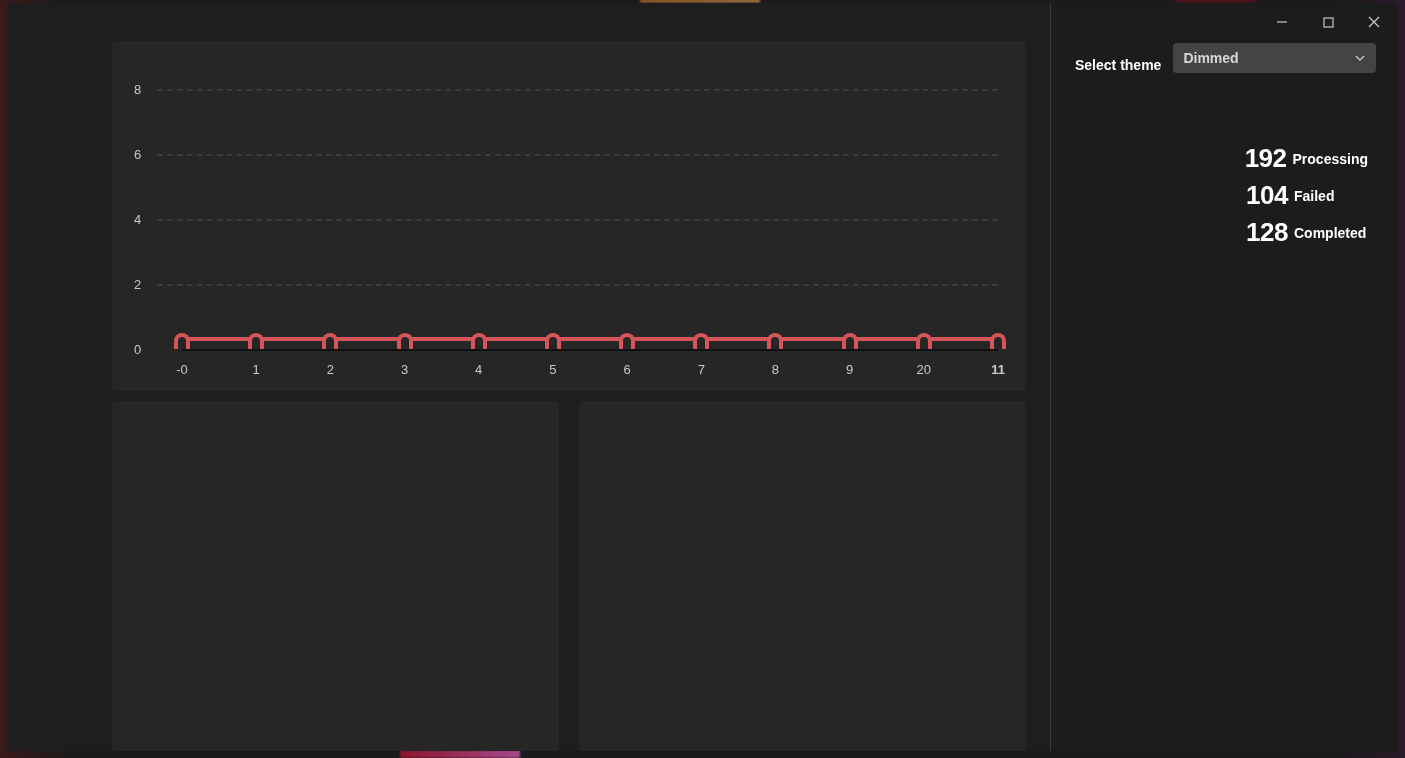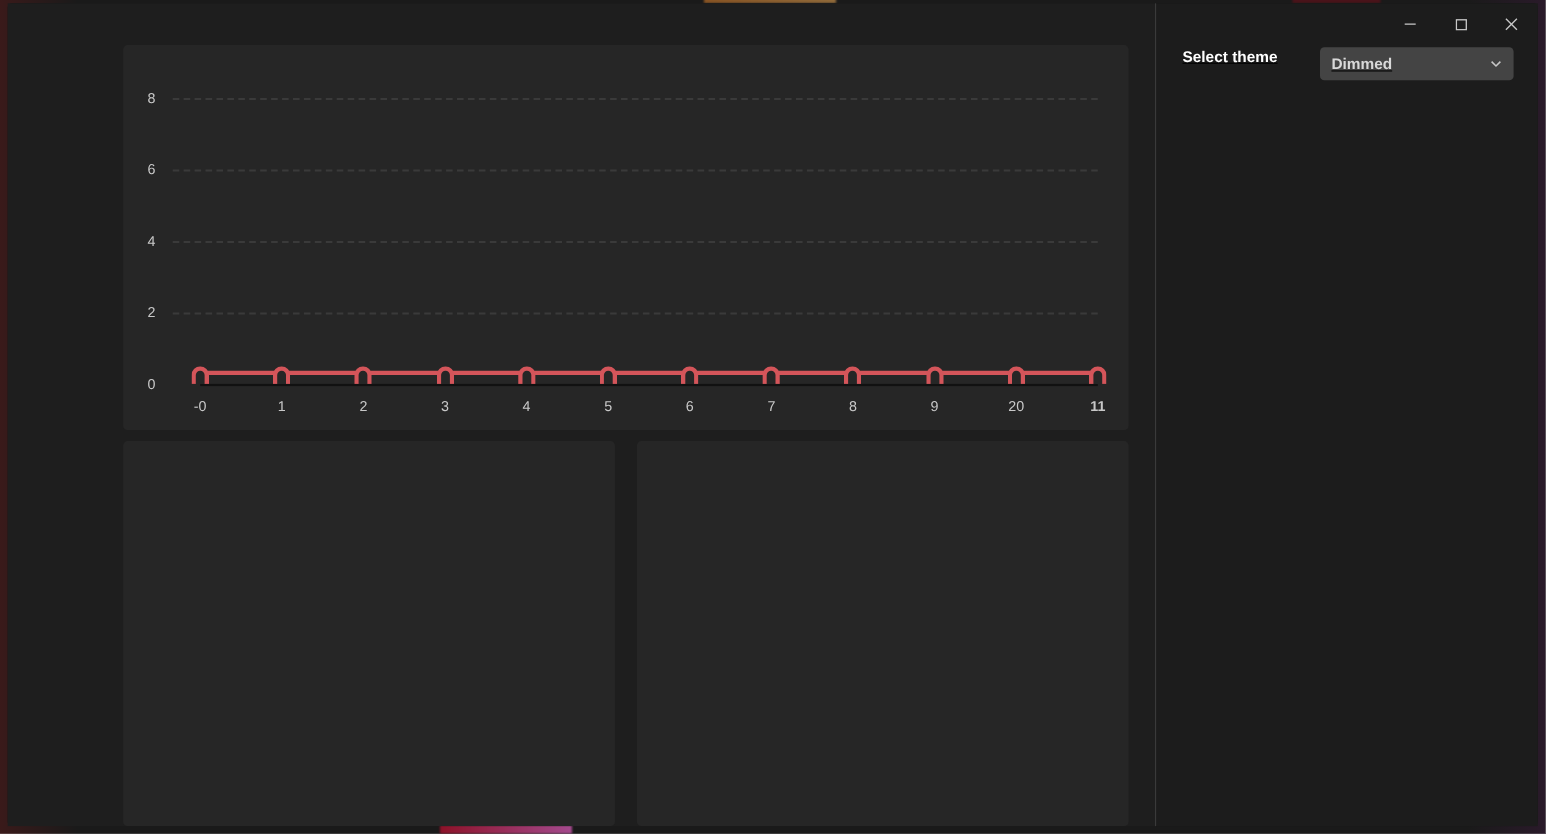--- a/index.html
+++ b/index.html
@@ -69,40 +69,39 @@
   
   .sidebar {
     width: 348px;
     background: #1c1c1c;
     border-left: 1px solid #3a3a3a;
     flex: none;
     position: relative;
     padding: 40px 22px 0 24px;
   }
   .theme-row {
-    display: flex; align-items: flex-start; gap: 24px; text-decoration: underline;
+    display: flex; align-items: flex-end; gap: 12px;
   }
   .theme-label {
     color: #ffffff;
     font-size: 14px;
     font-weight: 700;
   }
   .theme-select {
     flex: 1;
     background: #444444;
     border: none;
     border-radius: 4px;
     height: 30px;
     display: flex; align-items: center; justify-content: space-between;
     padding: 0 10px;
     color: #d8d8d8;
     font-size: 14px;
     font-weight: 600;
     cursor: pointer;
-    margin-left: 15px;
   }
   .theme-select svg { stroke: #c8c8c8; stroke-width: 1.4; fill: none; }
 
   .stats {
     margin-top: 70px;
     display: flex;
     flex-direction: column;
     gap: 6px;
     align-items: flex-end;
     padding-right: 8px;
@@ -293,16 +292,30 @@
     <div class="theme-row">
       <span class="theme-label">Select theme</span>
       <div class="theme-select">
         <span>Dimmed</span>
         <svg width="12" height="12" viewBox="0 0 12 12">
             <polyline points="2,4 6,8 10,4"></polyline>
           </svg>
       </div>
     </div>
 
+    <div class="stats">
+      <div class="stat-row">
+        <span class="stat-val">192</span>
+        <span class="stat-label">Processing</span>
+      </div>
+      <div class="stat-row">
+        <span class="stat-val">104</span>
+        <span class="stat-label">Failed</span>
+      </div>
+      <div class="stat-row">
+        <span class="stat-val">128</span>
+        <span class="stat-label">Completed</span>
+      </div>
+    </div>
 
   </div>
 
 </div>
 
 </body></html>

